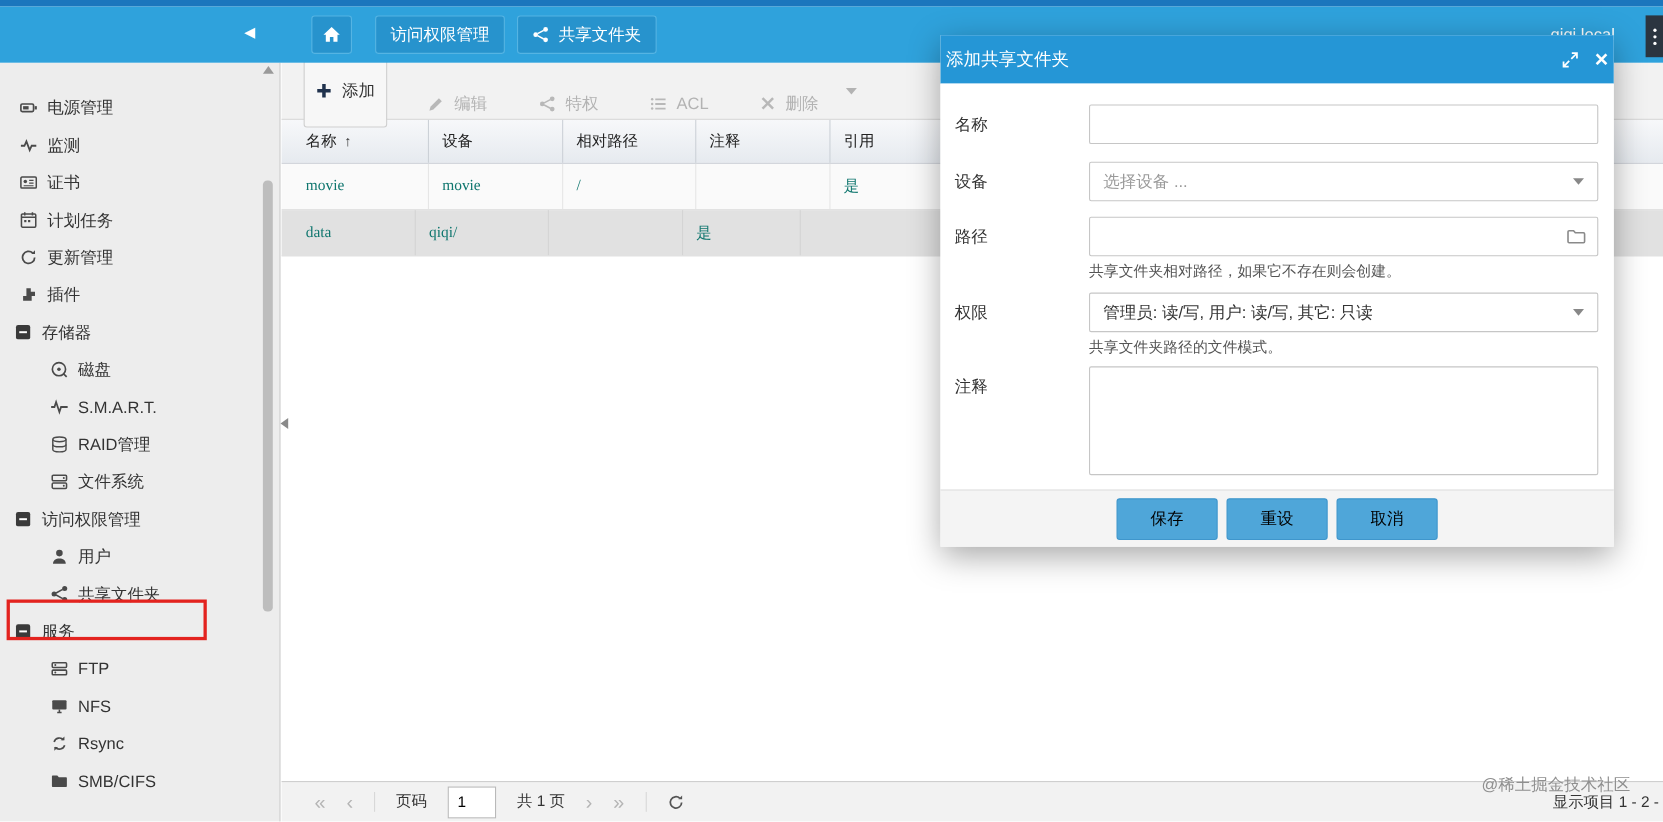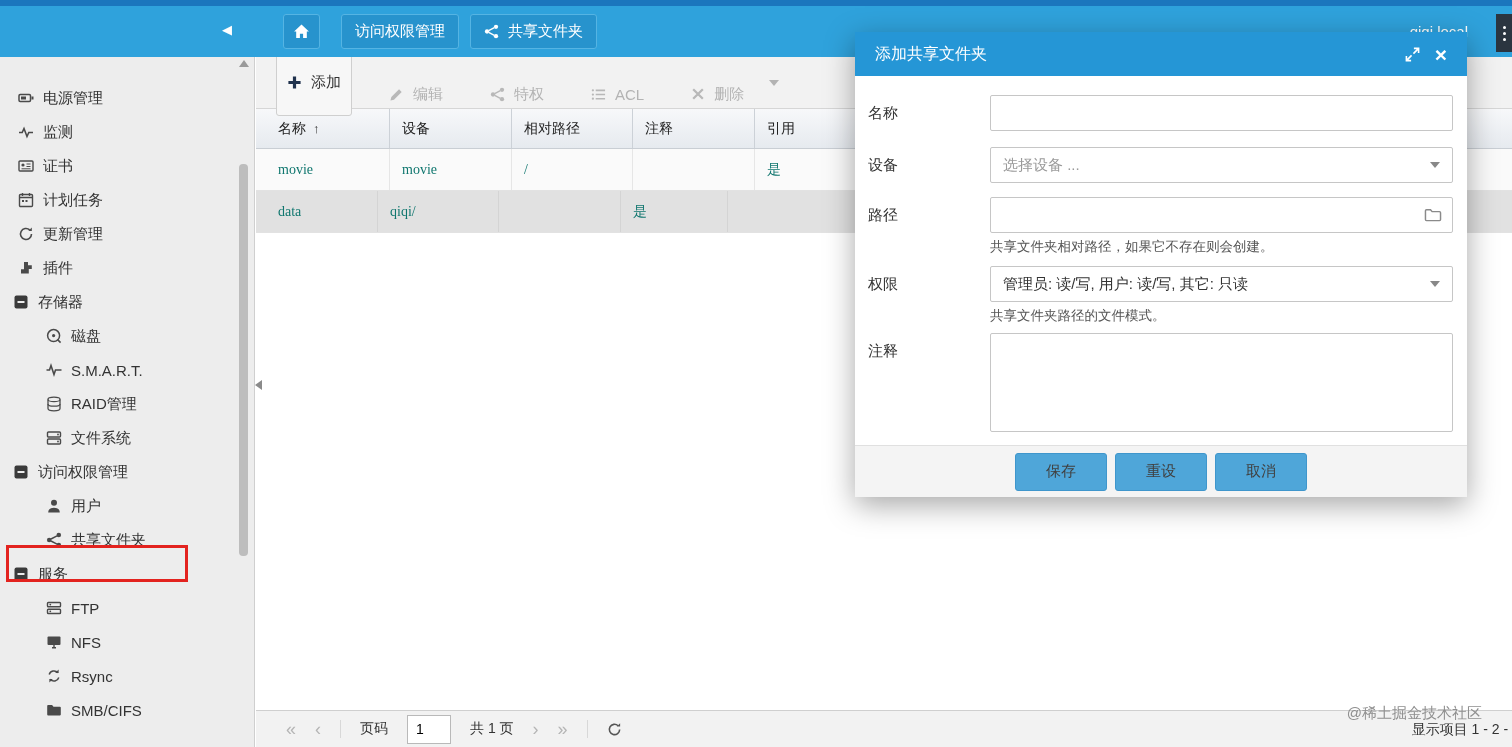--- a/index.html
+++ b/index.html
@@ -61,39 +61,39 @@
              display:flex; align-items:center; padding-left:30px; gap:19px; font-size:14px; color:#333; }
   .pg-btn { color:#b5b5b5; font-size:18px; cursor:pointer; line-height:1; }
   .pg-sep { width:1px; height:18px; background:#d8d8d8; }
   .pg-input { width:44px; height:29px; border:1px solid #b9b9b9; font-size:14px; padding:0 8px; background:#fff; }
   .pg-status { position:absolute; right:-14px; top:10px; font-size:14px; color:#333; white-space:nowrap; }
   .watermark { position:absolute; right:30px; top:704px; font-size:15px; color:#8f8f8f; z-index:20; }
 
   
   .modal { position:absolute; left:855px; top:32px; width:612px; height:465px; background:#fff;
            box-shadow:0 8px 28px rgba(0,0,0,.35); z-index:50; }
-  .modal-title { height:44px; background:#2596d6; color:#fff; display:flex; align-items:center; padding:0 20px; font-size:16px; }
+  .modal-title { height:44px; background:#2596d6; color:#fff; display:flex; align-items:center; padding:0 5px; font-size:16px; }
   .modal-title .ttl { flex:1; }
   .mt-icon { margin-left:15px; cursor:pointer; display:flex; align-items:center; }
   .mt-close { color:#fff; font-size:21px; font-weight:bold; line-height:1; }
   .modal-body { position:relative; height:369px; background:#fff; }
   .f-label { position:absolute; left:13px; font-size:15px; color:#333; }
   .f-box { position:absolute; left:135px; width:463px; height:36px; border:1px solid #c6c6c6; border-radius:2px; background:#fff; }
   .f-text { width:100%; height:100%; border:none; outline:none; font-size:15px; padding:0 10px; background:transparent; font-family:inherit; }
   .f-select { display:flex; align-items:center; justify-content:space-between; padding:0 12px; cursor:pointer; }
   .ph { color:#9a9a9a; font-size:15px; }
   .val { color:#333; font-size:15px; }
   .sel-caret { width:0; height:0; border-left:5px solid transparent; border-right:5px solid transparent; border-top:6px solid #888; }
   .f-iconbox { display:flex; align-items:center; padding-right:10px; }
   .f-hint { position:absolute; left:135px; font-size:13.5px; color:#555; }
   .f-area { position:absolute; left:135px; width:463px; height:99px; border:1px solid #c6c6c6; border-radius:2px;
             resize:none; outline:none; font-size:15px; padding:8px 10px; font-family:inherit; }
   .modal-footer { position:absolute; left:0; right:0; bottom:0; height:52px; background:#f4f4f4; border-top:1px solid #e0e0e0;
                   display:flex; align-items:center; justify-content:center; gap:8px; }
-  .m-btn { width:92px; height:38px; background:#4fa6d9; color:#404040; border:1px solid #3f96cc; border-radius:3px;
+  .m-btn { width:92px; height:38px; background:#4fa6d9; color:#000000; border:1px solid #3f96cc; border-radius:3px;
            font-size:15px; display:flex; align-items:center; justify-content:center; cursor:pointer; }
 </style>
 </head>
 <body>
 
 <div class="page">
 
   <div class="topstrip"></div>
   <div class="header">
     <span class="collapse-arrow">◀</span>

